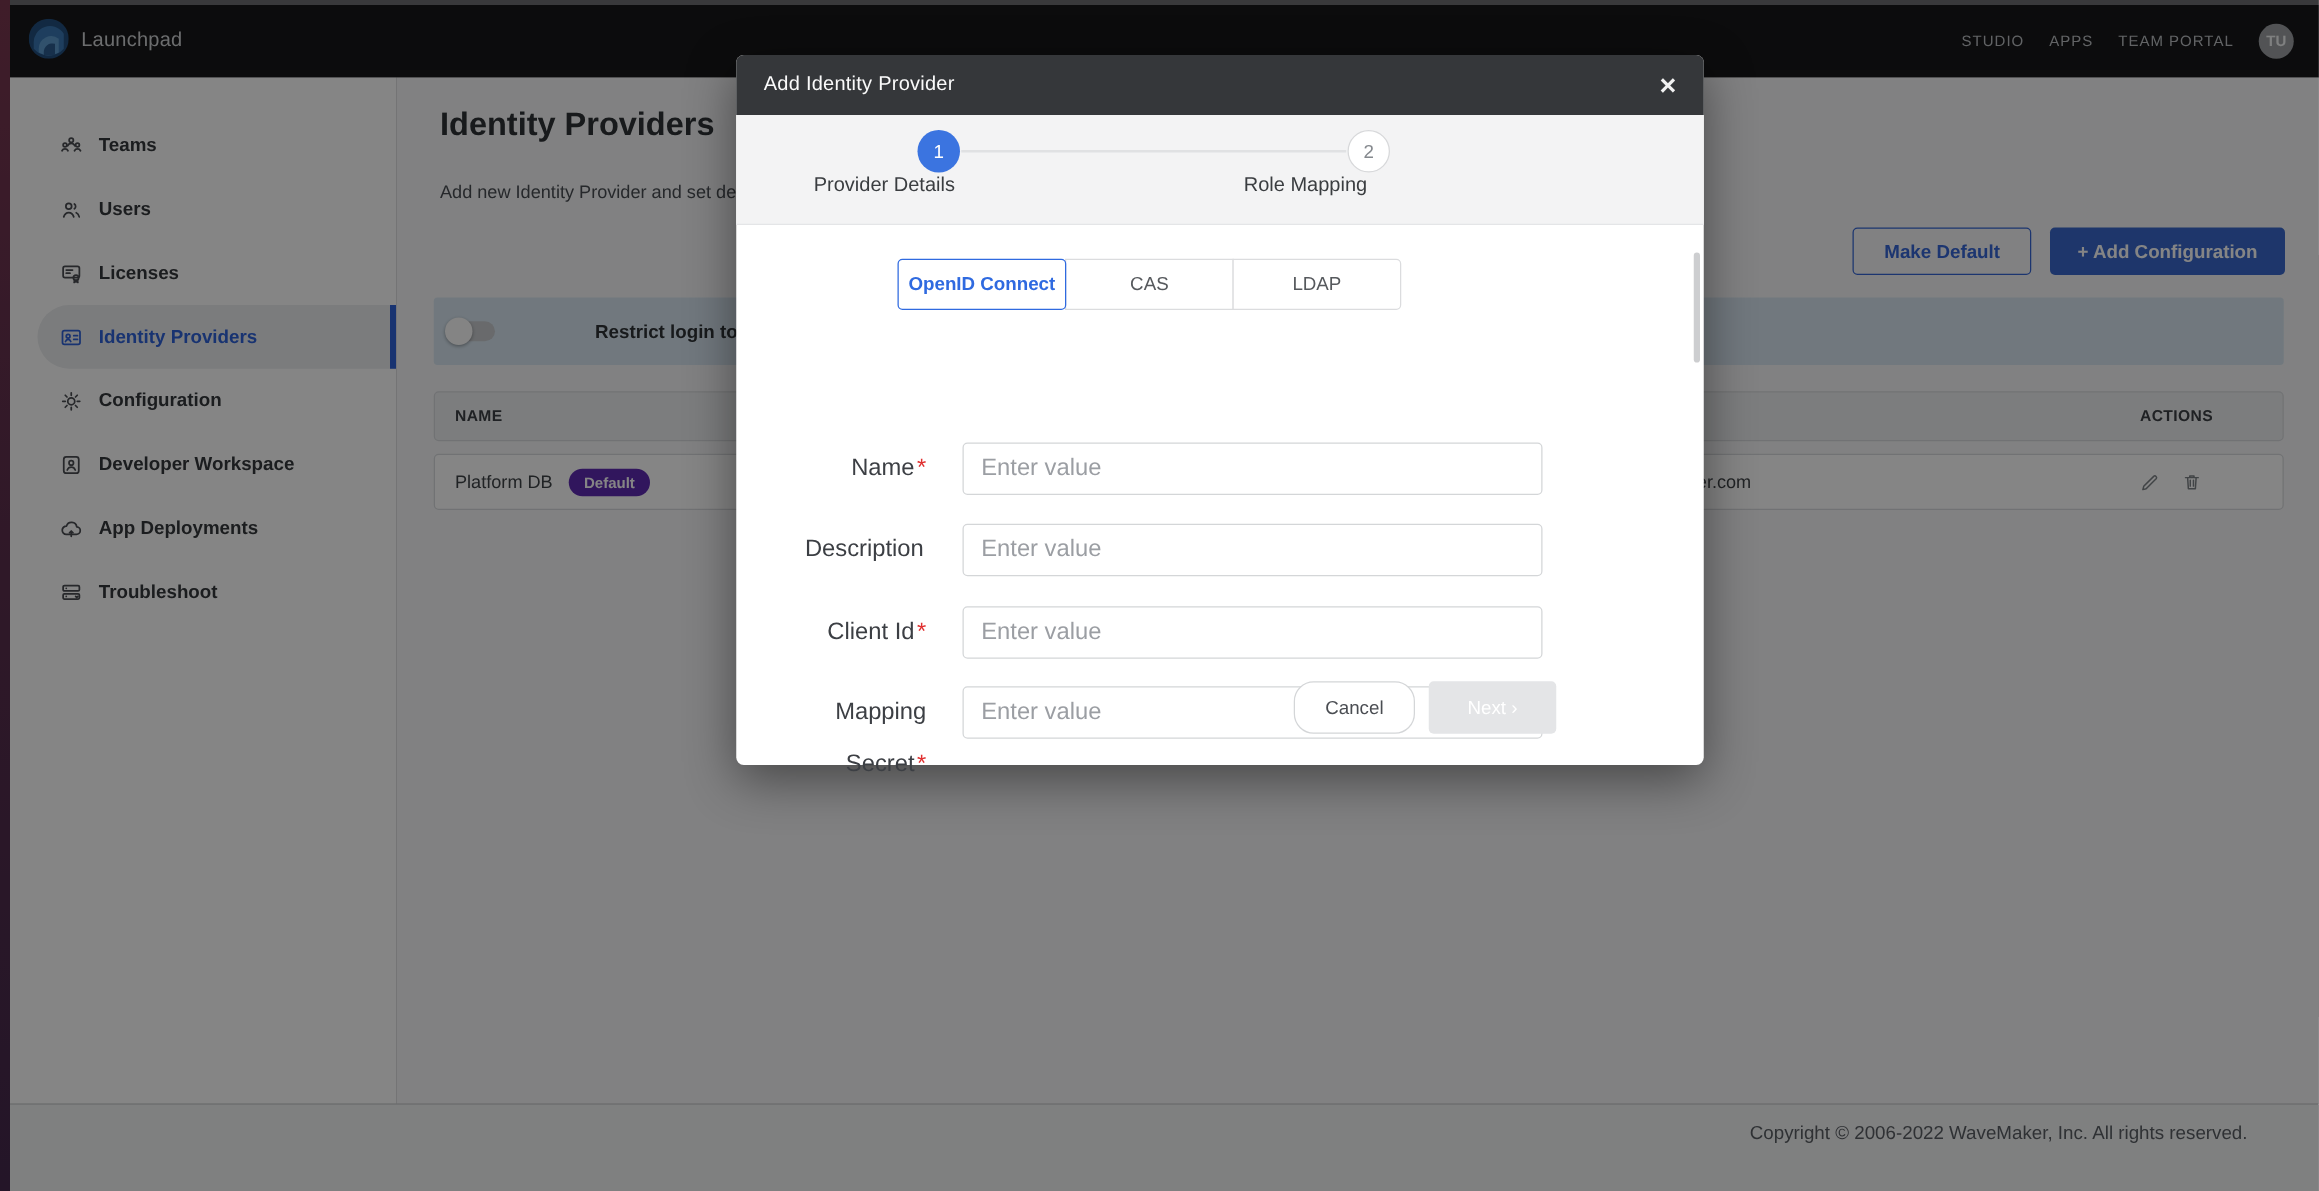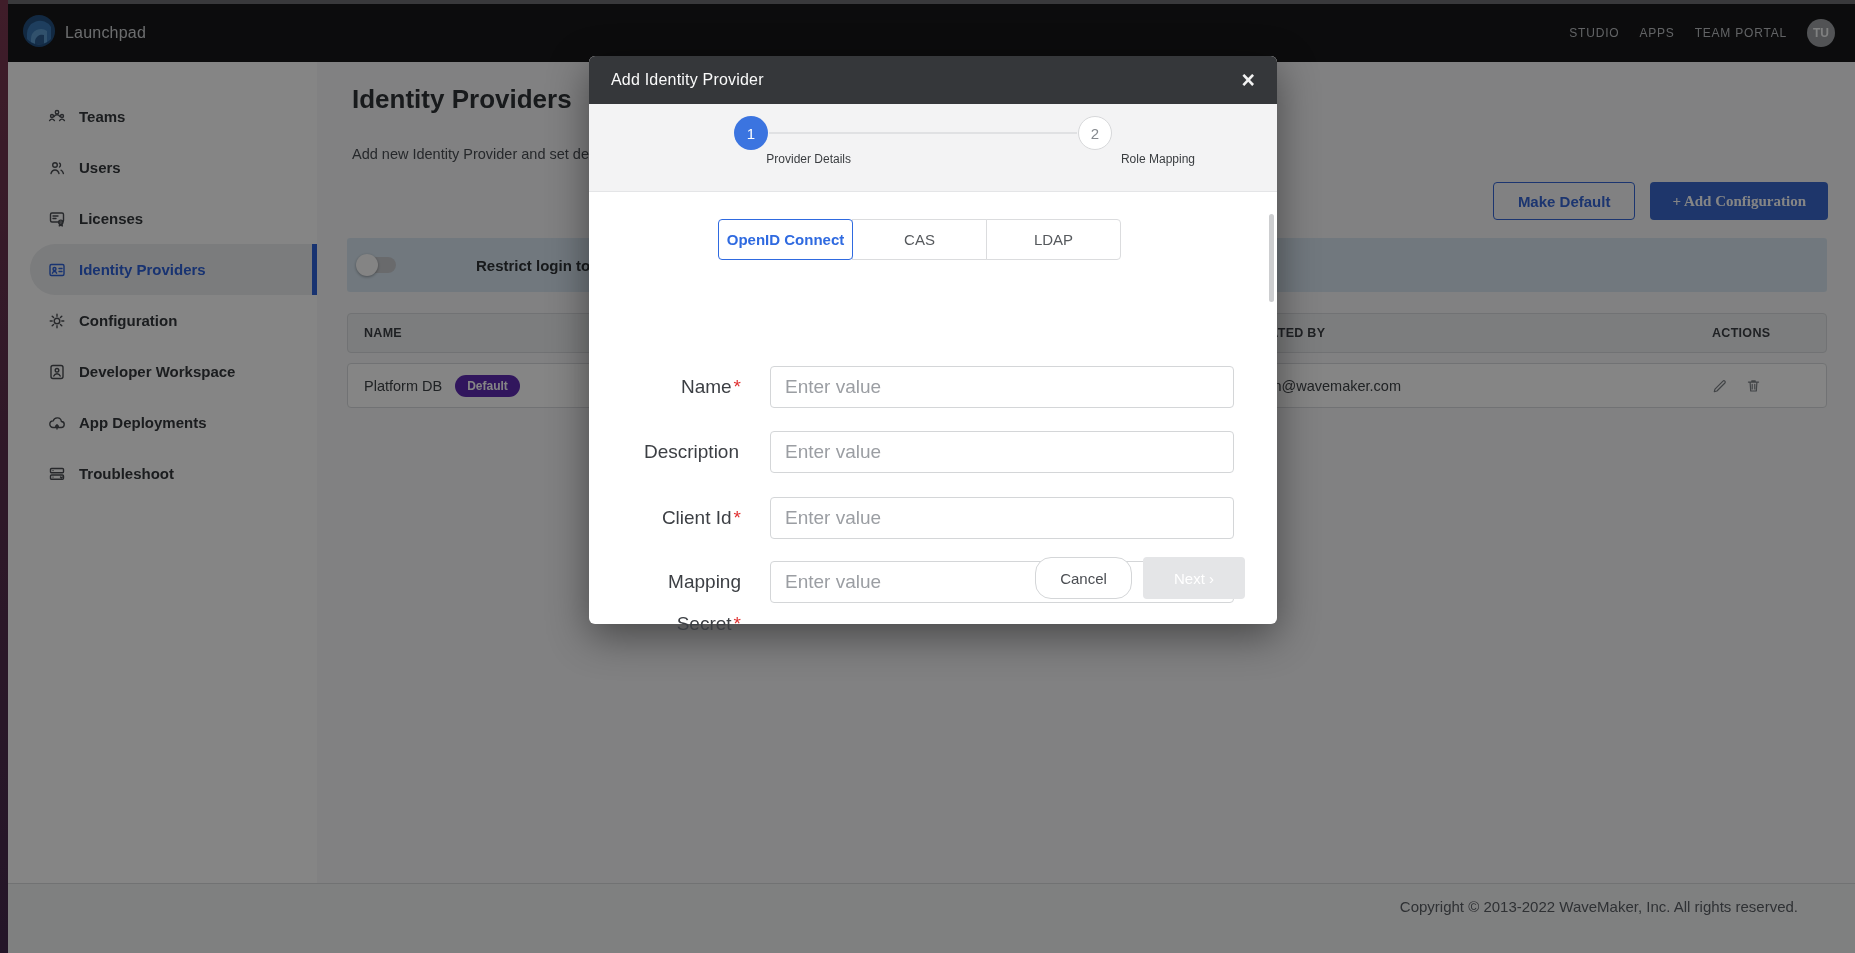--- a/index.html
+++ b/index.html
@@ -29,21 +29,21 @@
   .side-item.active .icn svg { stroke:#2e62d9; }
   .side-item.active .active-bar { position:absolute; right:0; top:0; width:5px; height:100%; background:#2e62d9; }
 
   .main { position:absolute; left:317px; top:62px; width:1538px; height:821px; background:#f7f8f9; }
   .page-title { position:absolute; left:35px; top:22px; font-size:26px; font-weight:700; color:#2e3236; }
   .page-sub { position:absolute; left:35px; top:84px; font-size:14.5px; color:#4a4e54; width:700px; white-space:nowrap; }
   .top-btns { position:absolute; top:120px; right:27px; display:flex; gap:15px; }
   .btn-outline-blue { height:38px; padding:0 24px; border:1px solid #3666d6; border-radius:4px;
     background:transparent; color:#3666d6; font-size:15px; font-weight:700; display:flex; align-items:center; cursor:pointer; }
   .btn-solid-blue { height:38px; padding:0 22px; border:none; border-radius:4px;
-    background:#3a69cd; color:#ffffff; font-size:15px; font-weight:700; display:flex; align-items:center; cursor:pointer;font-family:Liberation Serif, serif; }
+    background:#3a69cd; color:#ffffff; font-size:15px; font-weight:700; display:flex; align-items:center; cursor:pointer; }
 
   .banner { position:absolute; left:30px; top:176px; width:1480px; height:54px; background:#d9e7f2;
     border-radius:3px; display:flex; align-items:center; }
   .toggle { margin-left:11px; width:40px; height:18px; position:relative; cursor:pointer; }
   .toggle .track { position:absolute; left:0; top:1px; width:38px; height:16px; border-radius:8px; background:#c9ccd0; }
   .toggle .knob { position:absolute; left:-2px; top:-2px; width:22px; height:22px; border-radius:50%;
     background:#fdfdfd; box-shadow:0 1px 3px rgba(0,0,0,.35); }
   .banner .blabel { margin-left:78px; font-size:15px; font-weight:700; color:#2f3337; white-space:nowrap; }
 
   .tbl-head, .tbl-row { position:absolute; left:30px; width:1480px; display:flex; align-items:center;
@@ -60,32 +60,32 @@
   .row-actions { display:flex; align-items:center; gap:16px; }
   .row-actions svg { width:17px; height:17px; fill:none; stroke:#7d8287; stroke-width:1.4;
     stroke-linecap:round; stroke-linejoin:round; cursor:pointer; }
 
   .footer { position:absolute; left:8px; top:883px; width:1847px; height:70px; background:#f4f5f6;
     border-top:1px solid #d9dadc; }
   .footer .copy { position:absolute; right:57px; top:14px; font-size:15px; color:#5a5f64; }
 
   
   .overlay { position:absolute; left:0; top:0; width:1855px; height:953px; background:rgba(0,0,0,.48); z-index:5; }
-  .modal { position:absolute; left:589px; top:44px; width:688px; height:568px; z-index:10;
-    border-radius:6px; background:#ffffff; box-shadow:0 12px 40px rgba(0,0,0,.45);margin-top:12px; }
+  .modal { position:absolute; left:589px; top:44px; width:774px; height:568px; z-index:10;
+    border-radius:6px; background:#ffffff; box-shadow:0 12px 40px rgba(0,0,0,.45); }
   .modal-header { height:48px; background:#35373a; border-radius:6px 6px 0 0; display:flex; align-items:center; padding:0 22px; }
   .modal-title { color:#fafafa; font-size:16px; font-weight:500; letter-spacing:.2px; }
   .modal-close { margin-left:auto; color:#f2f2f2; font-size:23px; font-weight:700; line-height:1; cursor:pointer; }
 
   .stepper { position:relative; height:88px; background:#f3f3f4; border-bottom:1px solid #e4e5e7; }
   .step-circle { position:absolute; width:34px; height:34px; border-radius:50%; top:12px;
     display:flex; align-items:center; justify-content:center; font-size:15px; }
   .step-circle.active { background:#3b74e0; color:#ffffff; }
   .step-circle.inactive { background:#ffffff; color:#85898e; border:1px solid #d7d8da; }
-  .step-label { position:absolute; top:48px; width:200px; text-align:right; font-size:12px; color:#3a3d40; }
+  .step-label { position:absolute; top:48px; width:200px; text-align:left; font-size:16px; color:#3a3d40; }
   .step-line { position:absolute; top:28px; left:180px; width:308px; height:2px; background:#e0e1e3; }
 
   .modal-body { position:relative; height:432px; }
   .scroll-thumb { position:absolute; right:3px; top:22px; width:5px; height:88px; background:#cdced0; border-radius:3px; }
 
   .tabs { position:absolute; left:129px; top:27px; display:flex; }
   .tab { width:135px; height:41px; display:flex; align-items:center; justify-content:center;
     background:#ffffff; border:1px solid #dbdcde; font-size:15px; color:#56595d; cursor:pointer; margin-left:-1px; }
   .tab:first-child { margin-left:0; }
   .tab.active { border:1px solid #2f6ae0; border-radius:4px; color:#2f6ae0; font-weight:700; z-index:2; }
@@ -259,21 +259,21 @@
           <path d="M3.5 14.2l-.8 3.1 3.1-.8 9.4-9.4a1.63 1.63 0 0 0-2.3-2.3z"></path>
         </svg>
       <svg viewBox="0 0 20 20">
           <path d="M4 6h12M8 6V4.5h4V6M6 6l.7 10.5h6.6L14 6M8.5 8.5v5.5M11.5 8.5v5.5"></path>
         </svg>
     </span>
   </div>
 </div>
 
 <div class="footer">
-  <span class="copy">Copyright © 2013-2022 WaveMaker, Inc. All rights reserved.</span>
+  <span class="copy">Copyright © 2006-2022 WaveMaker, Inc. All rights reserved.</span>
 </div>
 
 <div class="overlay"></div>
 
 <div class="modal">
   <div class="modal-header">
     <span class="modal-title">Add Identity Provider</span>
     <span class="modal-close">×</span>
   </div>
 

